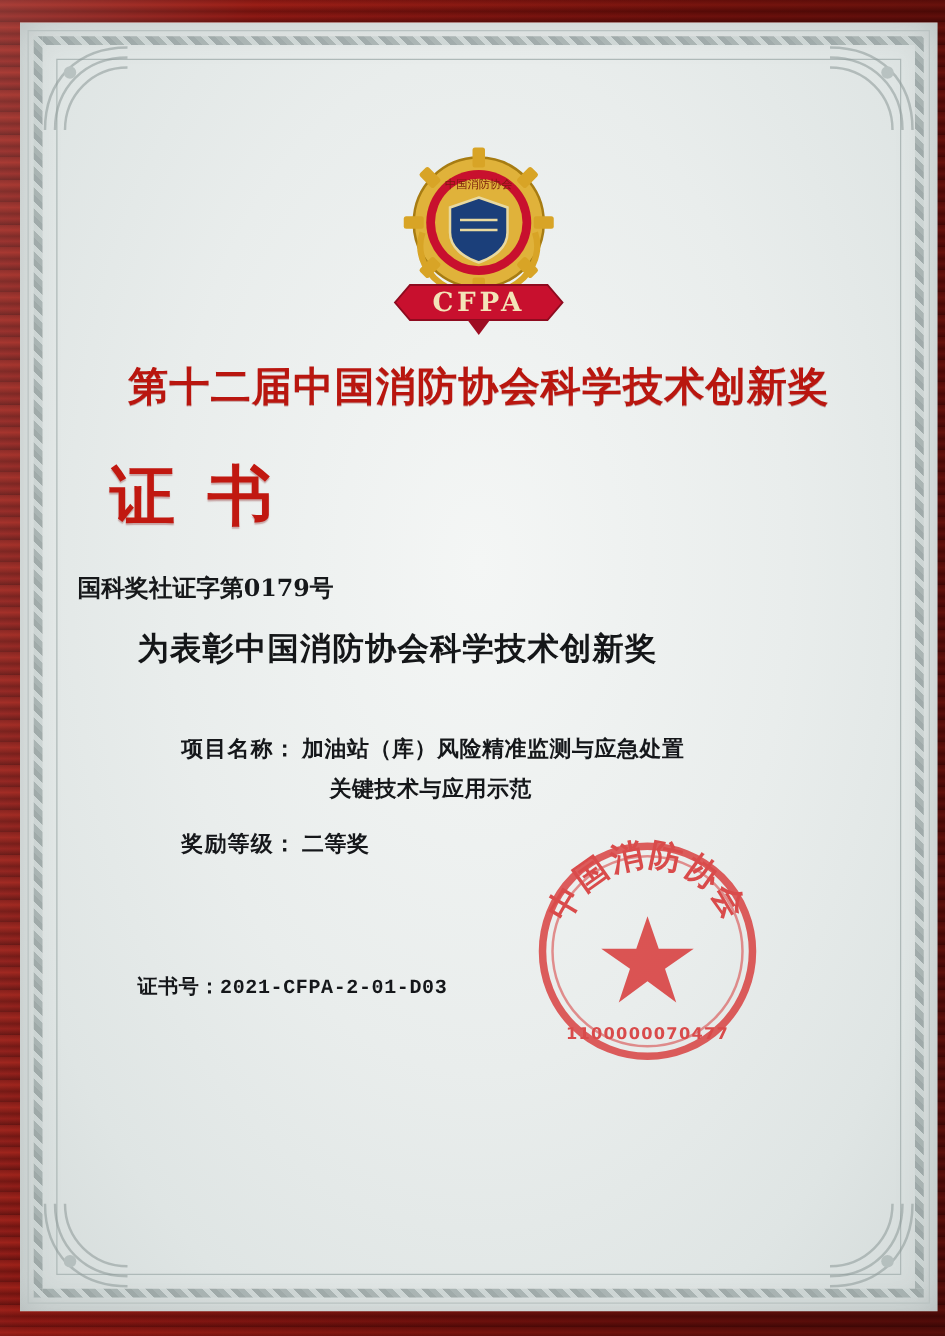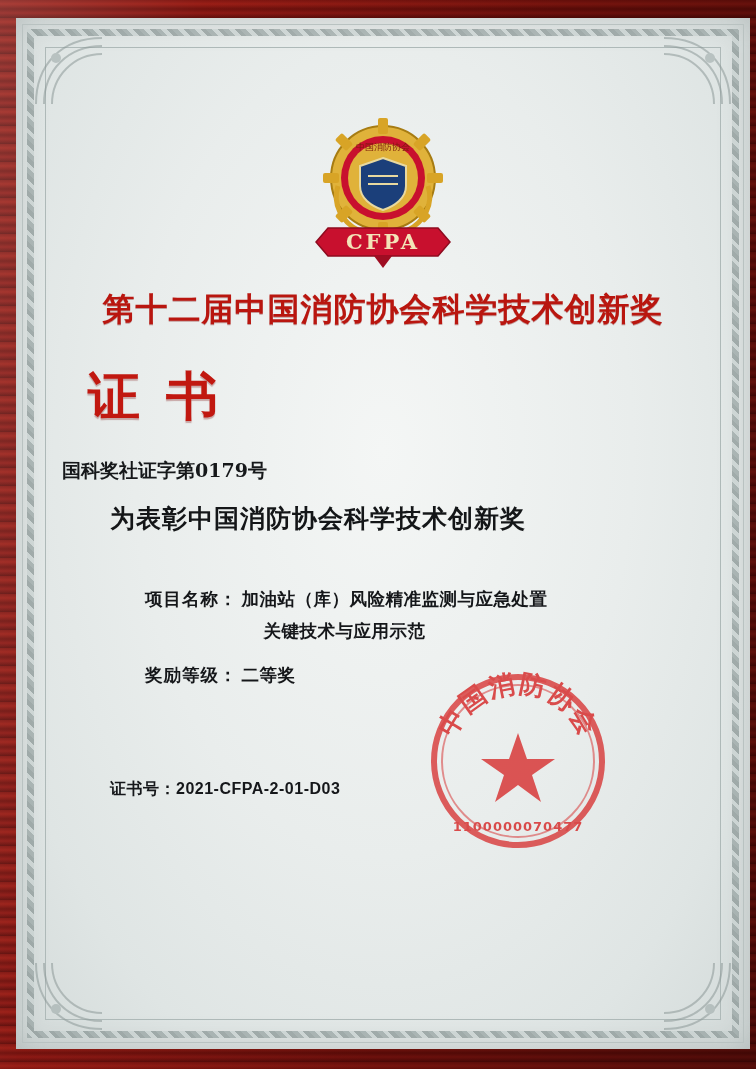--- a/index.html
+++ b/index.html
@@ -202,21 +202,21 @@
   }
   .seal svg { width: 100%; height: 100%; display: block; }
 
   .cert-no {
     margin-top: 44px;
     padding-left: 48px;
     font-size: 16px;
     font-weight: bold;
     color: #15171a;
     letter-spacing: 0.5px;
-    font-family: Liberation Sans, sans-serif;
+    font-family: Liberation Mono, monospace;
   }
 </style>
 </head>
 <body>
 
 <div class="certificate-frame">
   <div class="frame-gloss"></div>
 
   <div class="paper">
     <div class="paper-border"></div>

